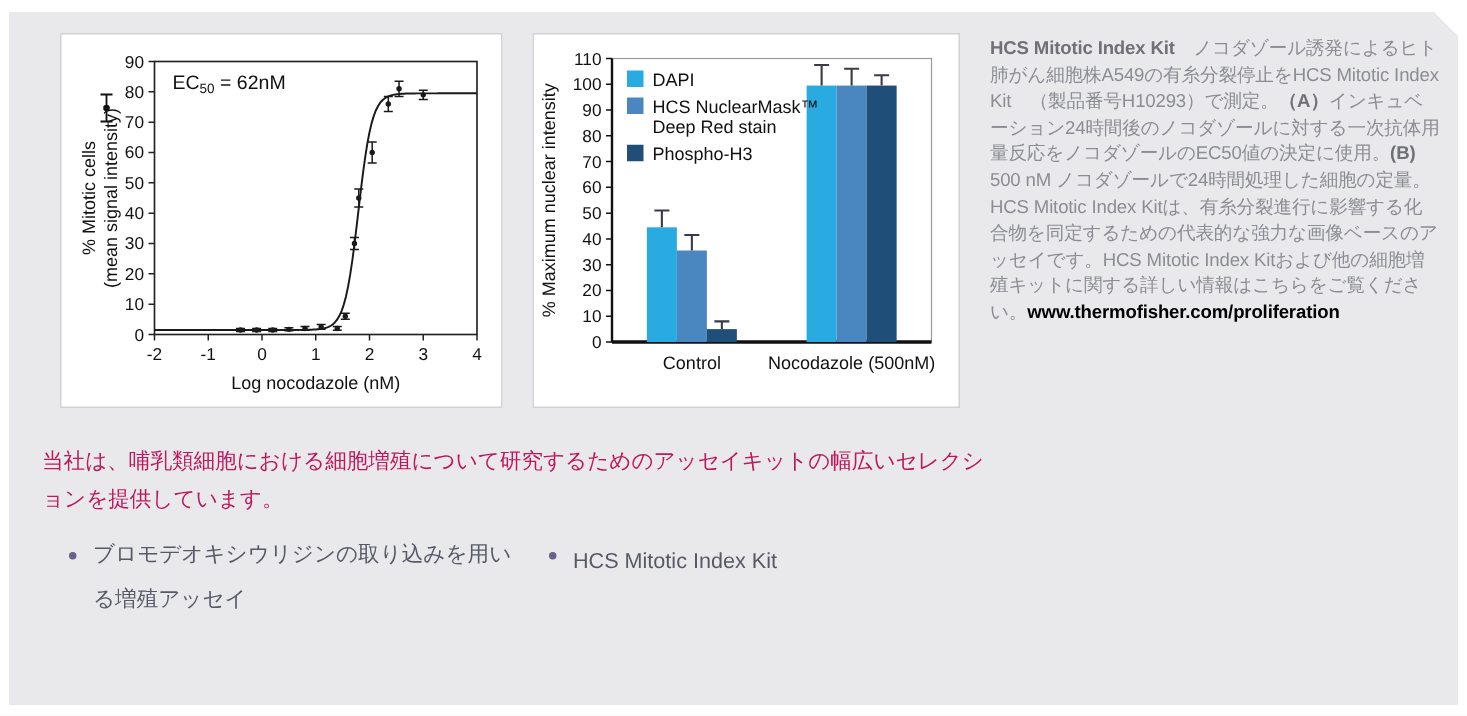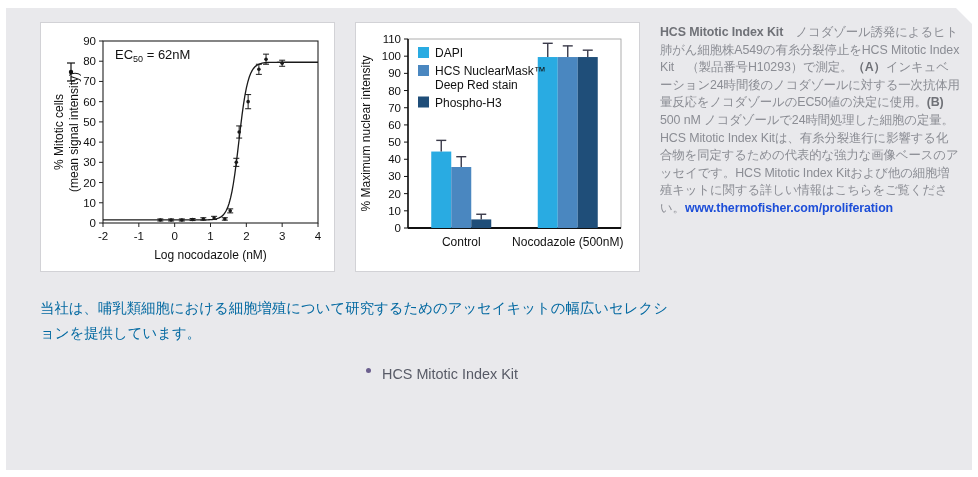--- a/index.html
+++ b/index.html
@@ -35,27 +35,27 @@
   svg{display:block;}
 
   
   .rightcol{
     position:absolute;left:660px;top:24px;width:300px;
     font-size:12.4px;line-height:17.6px;
     color:#8b8d94;
     letter-spacing:-0.1px;
   }
   .rightcol b{color:#6f7177;font-weight:bold;}
-  .rightcol .lnk{color:#1d4ed8;font-weight:bold;}
+  .rightcol .lnk{color:#000000;font-weight:bold;}
 
   
   .bodytext{
-    position:absolute;left:40px;top:296px;width:640px;
+    position:absolute;left:28px;top:296px;width:640px;
     font-size:14.4px;line-height:25px;
-    color:#0369a1;
+    color:#be185d;
   }
   .bullets{
     position:absolute;left:42px;top:358px;width:620px;
     font-size:14.4px;line-height:25px;color:#575a66;
   }
   .bcol{position:absolute;top:0;}
   .bcol.left{left:0;width:300px;}
   .bcol.right{left:320px;width:300px;}
   .bitem{
     position:relative;padding-left:20px;margin-bottom:16px;
@@ -244,20 +244,23 @@
   </div>
 
   <div class="rightcol">
     <b>HCS Mitotic Index Kit</b><span>　ノコダゾール誘発によるヒト肺がん細胞株A549の有糸分裂停止をHCS Mitotic Index Kit　（製品番号H10293）で測定。</span><b>（A）</b><span>インキュベーション24時間後のノコダゾールに対する一次抗体用量反応をノコダゾールのEC50値の決定に使用。</span><b>(B)</b><span> 500 nM ノコダゾールで24時間処理した細胞の定量。HCS Mitotic Index Kitは、有糸分裂進行に影響する化合物を同定するための代表的な強力な画像ベースのアッセイです。HCS Mitotic Index Kitおよび他の細胞増殖キットに関する詳しい情報はこちらをご覧ください。</span><span class="lnk">www.thermofisher.com/proliferation</span>
   </div>
 
   <div class="bodytext">当社は、哺乳類細胞における細胞増殖について研究するためのアッセイキットの幅広いセレクションを提供しています。</div>
 
   <div class="bullets">
     <div class="bcol left">
+      <div class="bitem">
+        <span>ブロモデオキシウリジンの取り込みを用いる増殖アッセイ</span><sup></sup><span></span>
+      </div>
     </div>
     <div class="bcol right">
       <div class="bitem">
         <span>HCS Mitotic Index Kit</span><sup></sup><span></span>
       </div>
     </div>
   </div>
 </div>
 
 </body></html>

